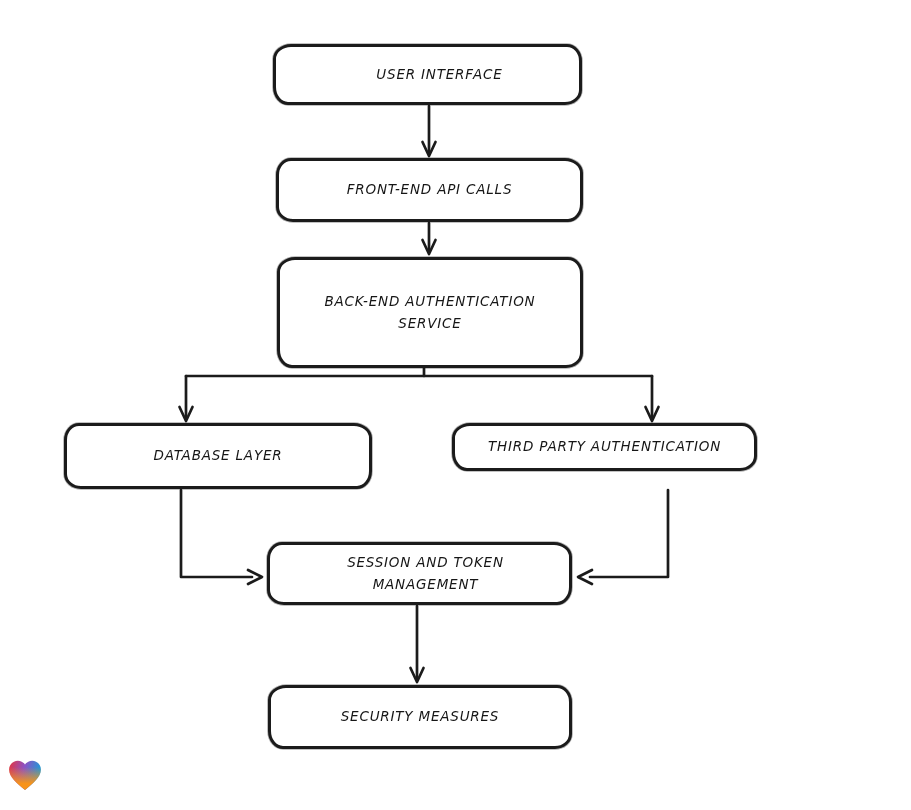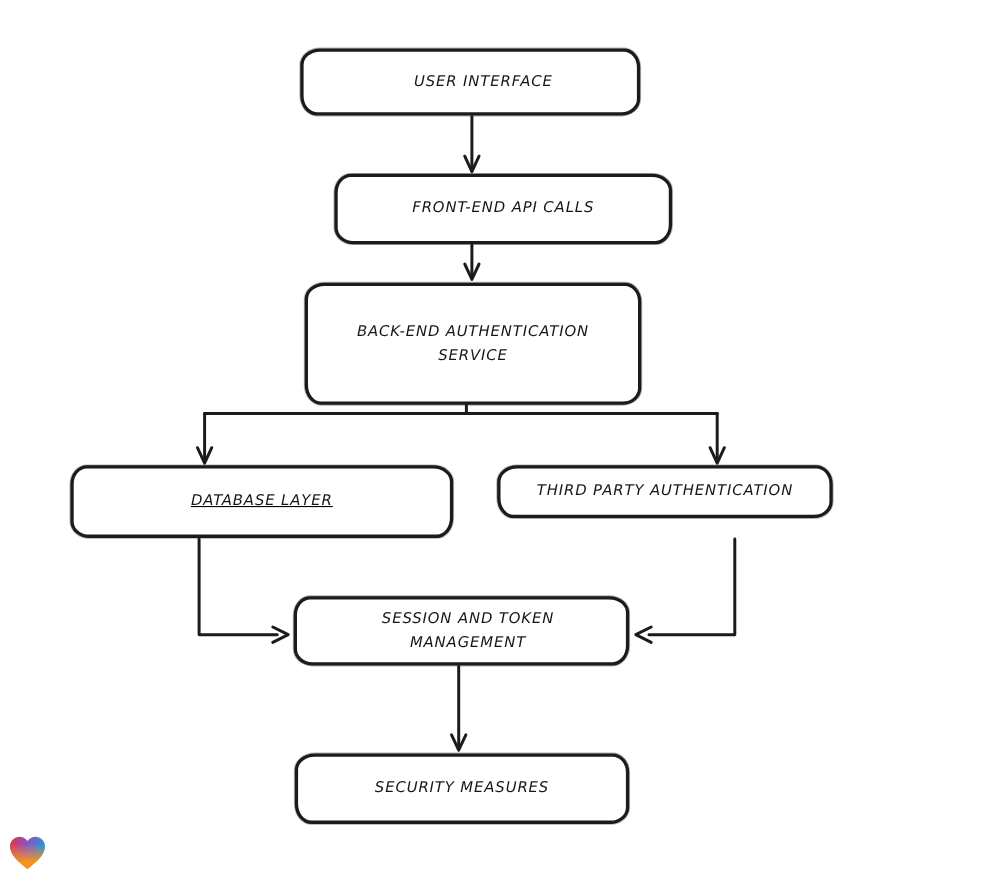--- a/index.html
+++ b/index.html
@@ -44,23 +44,23 @@
   }
   .node.wrap .label {
     white-space: normal;
     max-width: 232px;
   }
   
   .r1 { border-radius: 18px 15px 17px 15px / 15px 17px 15px 18px; }
   .r2 { border-radius: 15px 18px 15px 17px / 17px 15px 18px 15px; }
 
   #node-user-interface        { left: 273px; top:  44px; width: 309px; height: 61px; padding-left: 24px; }
-  #node-front-end-api-calls   { left: 276px; top: 158px; width: 307px; height: 64px; margin-left: 28px; }
+  #node-front-end-api-calls   { left: 276px; top: 158px; width: 307px; height: 64px; }
   #node-back-end-auth-service { left: 277px; top: 257px; width: 306px; height: 111px; }
-  #node-database-layer        { left:  64px; top: 423px; width: 348px; height: 66px; text-decoration: underline; }
+  #node-database-layer        { left:  64px; top: 423px; width: 308px; height: 66px; }
   #node-third-party-auth      { left: 452px; top: 423px; width: 305px; height: 48px; }
   #node-session-token-mgmt    { left: 267px; top: 542px; width: 305px; height: 63px; padding-left: 12px; }
   #node-security-measures     { left: 268px; top: 685px; width: 304px; height: 64px; }
 
   .logo {
     position: absolute;
     left: 8px;
     top: 759px;
     width: 34px;
     height: 33px;

